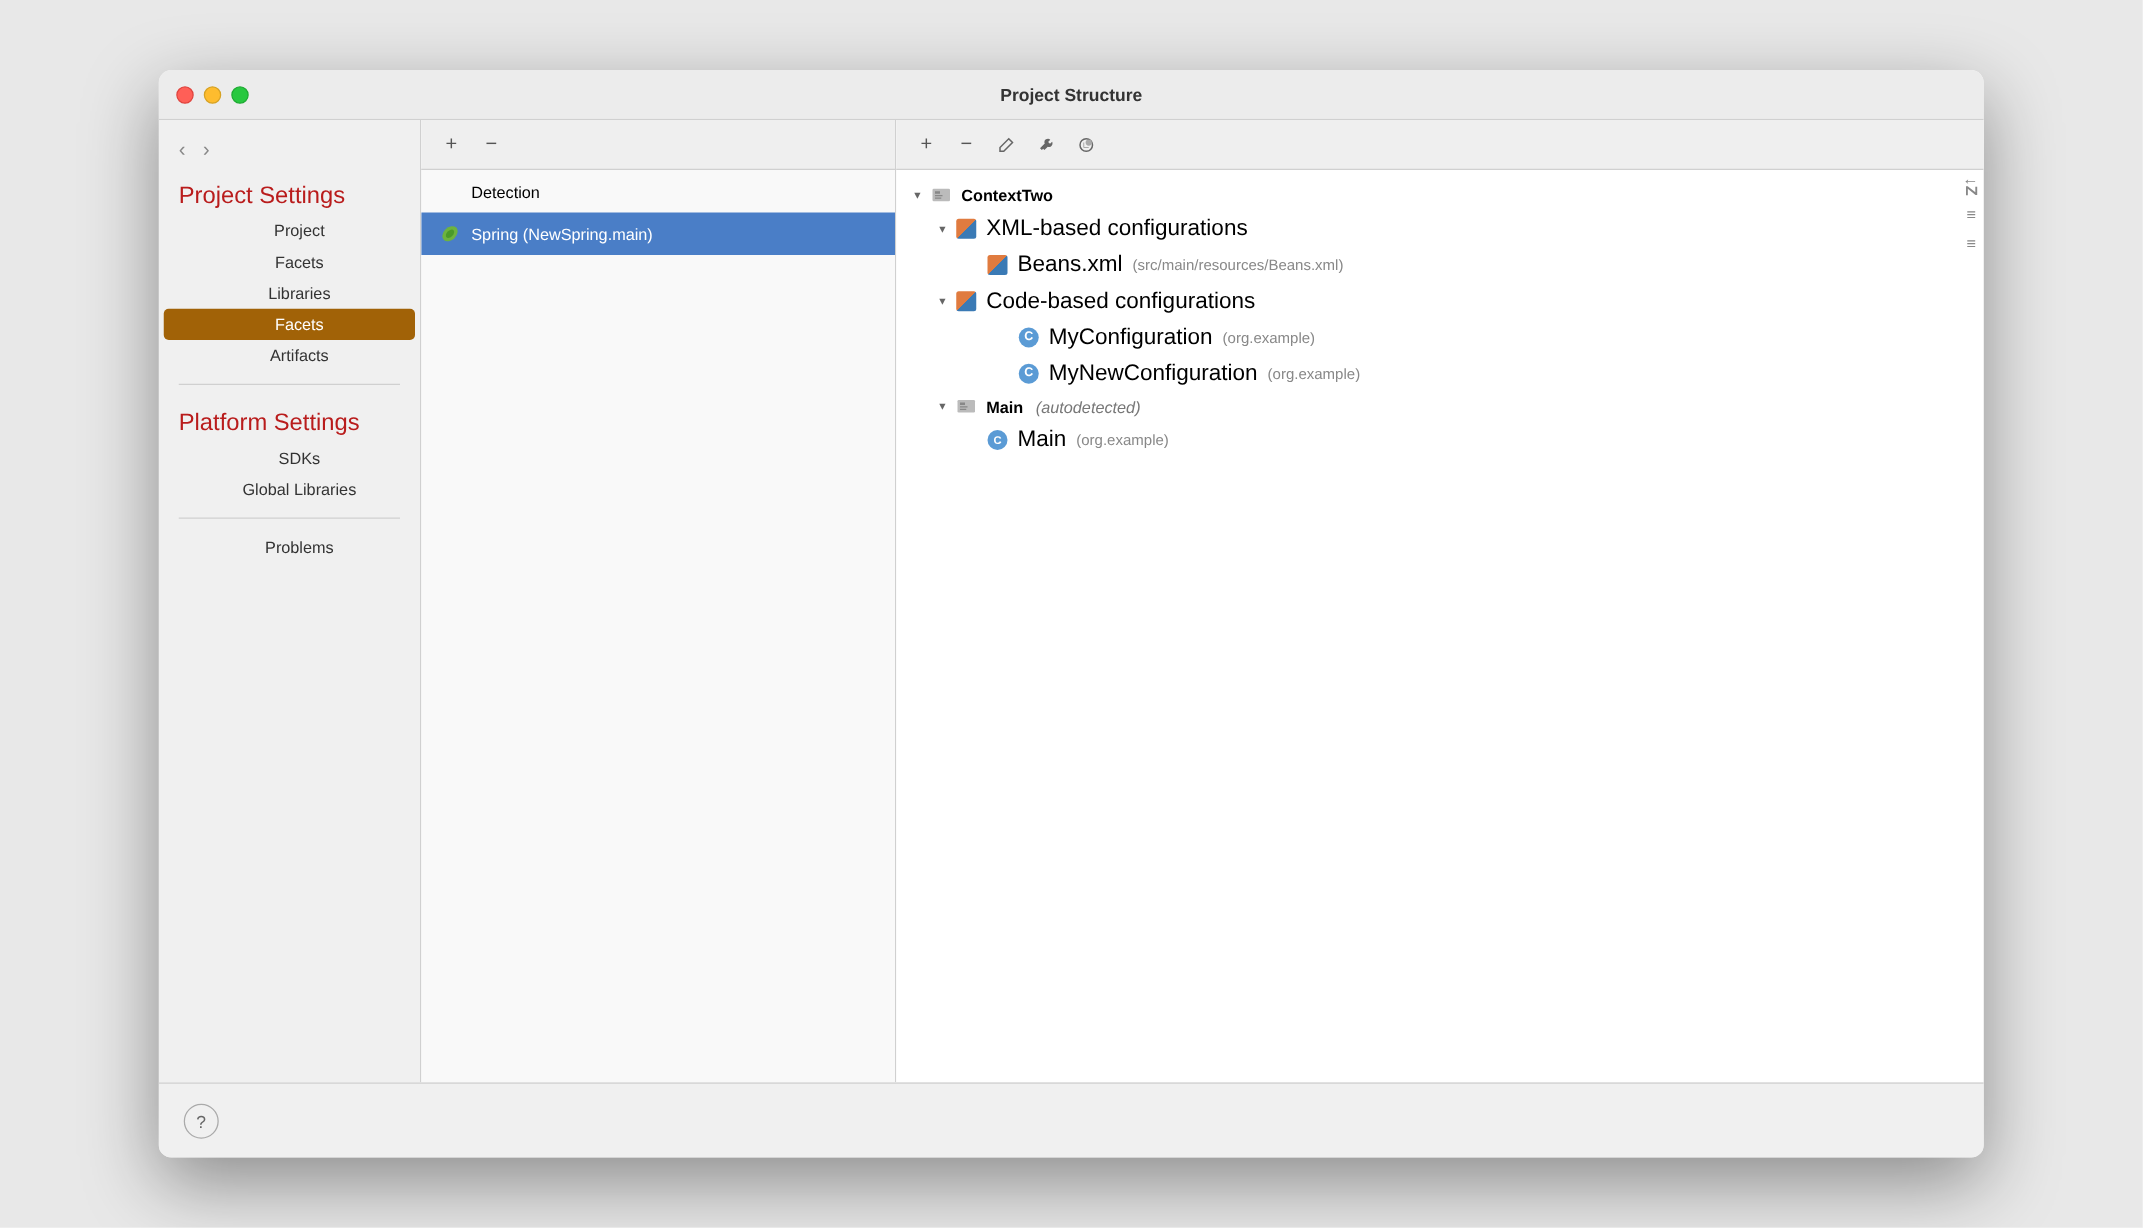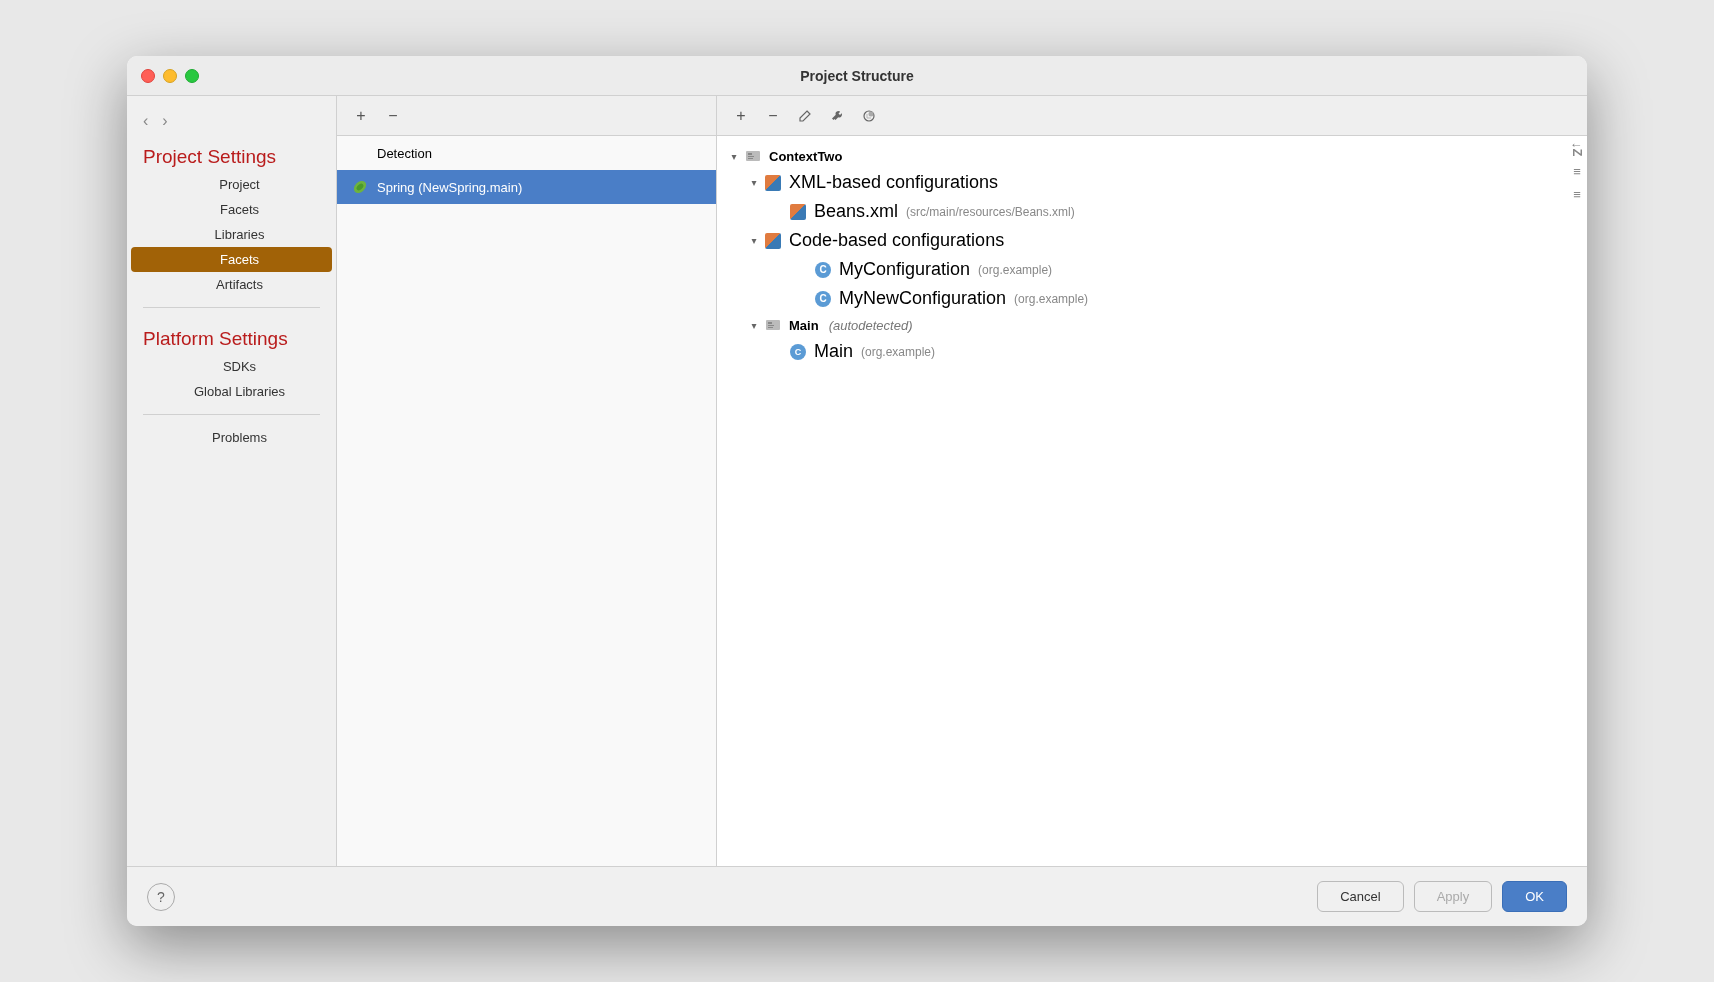--- a/index.html
+++ b/index.html
@@ -435,19 +435,14 @@
           <span style="font-size:13px;color:#888;cursor:pointer;writing-mode:vertical-rl;font-weight:bold;">↓Z</span>
           <span style="font-size:13px;color:#888;cursor:pointer;">≡</span>
           <span style="font-size:13px;color:#888;cursor:pointer;">≡</span>
         </div>
       </div>
     </div>
   </div>
 
   <div class="bottom-bar">
     <button class="help-btn">?</button>
-    <div class="bottom-actions">
-      <button class="btn">Cancel</button>
-      <button class="btn btn-disabled">Apply</button>
-      <button class="btn btn-primary">OK</button>
-    </div>
   </div>
 </div>
 
 </body></html>

